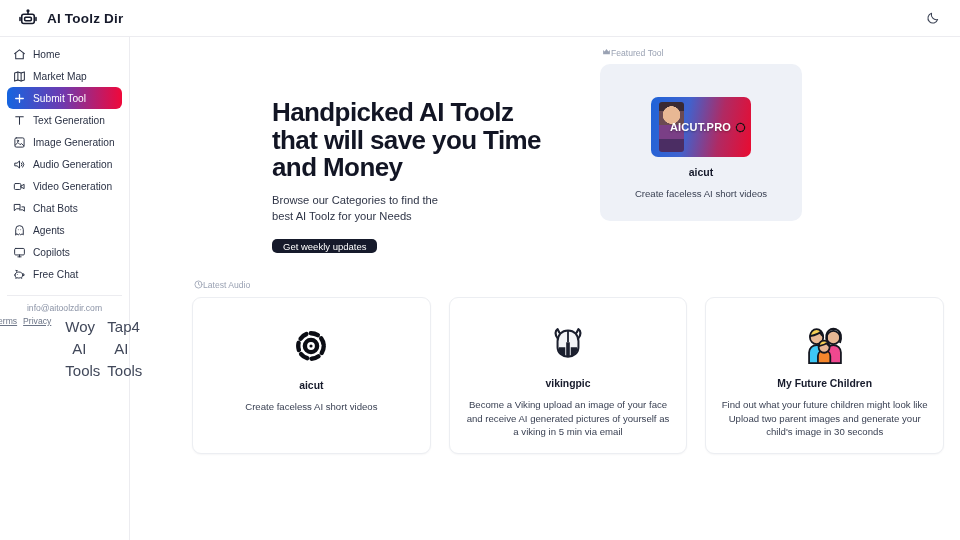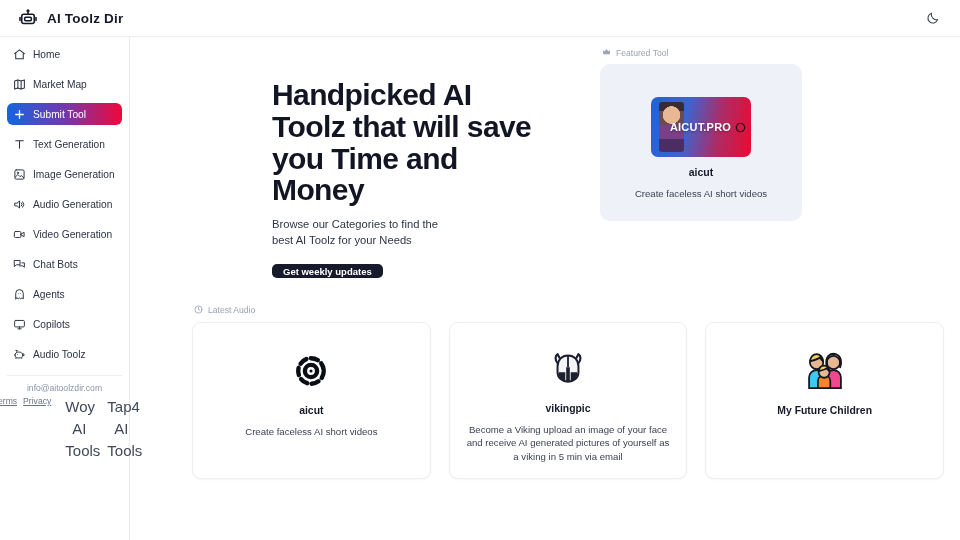--- a/index.html
+++ b/index.html
@@ -33,21 +33,21 @@
   .body { flex: 1; display: flex; min-height: 0; }
 
   
   .sidebar {
     width: 130px; min-width: 130px;
     border-right: 1px solid #ececf0;
     background: #fff;
     padding: 6px 7px 0 7px;
     display: flex; flex-direction: column;
   }
-  .nav { display: flex; flex-direction: column; gap: 8px; }
+  .nav { display: flex; flex-direction: column; gap: 0px; }
   .nav-item {
     display: flex; align-items: center; gap: 7px;
     height: 22px; padding: 0 6px;
     border-radius: 6px;
     font-size: 10.2px; color: #2b3245;
     cursor: pointer;
     margin-bottom: 0px;
   }
   .nav-item + .nav-item { margin-top: 0; }
   .nav-ico { width: 13px; height: 13px; flex: 0 0 13px; display:flex; align-items:center; justify-content:center; }
@@ -66,35 +66,35 @@
   }
   .side-links a { color: #6b7486; text-decoration: underline; cursor: pointer; }
   .side-links .wide { width: 28px; text-align: center; text-decoration: none; font-size: 15px; color: #41485a; line-height: 1.45; margin-left: 8px; }
 
   
   .main { flex: 1; overflow: hidden; padding: 0 16px 0 30px; }
 
   .hero { display: flex; gap: 20px; padding-top: 8px; }
   .hero-left { width: 420px; padding-left: 112px; padding-top: 34px; }
   .hero-title {
-    font-size: 30px; line-height: 1.06; font-weight: 800; letter-spacing: -0.6px;
-    color: #121524; max-width: 270px;
+    font-size: 26px; line-height: 1.06; font-weight: 800; letter-spacing: -0.6px;
+    color: #121524; max-width: 270px; margin-top: 20px;
   }
   .hero-sub { margin-top: 11px; font-size: 11.2px; line-height: 1.42; color: #2f3547; max-width: 180px; }
   .hero-btn {
     display: inline-flex; align-items: center; justify-content: center;
     margin-top: 15px; height: 14px; padding: 0 11px;
     background: #161a2b; color: #fff;
     border: none; border-radius: 5px;
-    font-size: 9.5px; font-family: inherit; cursor: pointer; font-weight: bold;
+    font-size: 9.5px; font-family: inherit; cursor: pointer;
   }
 
   .hero-right { width: 290px; padding-top: 2px; }
   .sec-label {
-    display: flex; align-items: center; gap: 5px;
+    display: flex; align-items: center; 
     font-size: 8.6px; color: #9aa2b3; margin-bottom: 6px; padding-left: 2px;
   }
   .featured-card {
     background: #eef1f7; border-radius: 10px;
     padding: 33px 14px 20px; text-align: center;
     width: 202px; height: 157px;
   }
   .thumb {
     width: 100px; height: 60px; margin: 0 auto; border-radius: 7px; overflow: hidden;
     background: linear-gradient(100deg, #1f63d8 0%, #3f63cf 35%, #b02a63 68%, #ea0b30 100%);
@@ -262,21 +262,21 @@
 
         <div class="nav-item">
           <span class="nav-ico">
             <svg viewBox="0 0 24 24" width="13" height="13" fill="none" stroke="#2b3245" stroke-width="1.8" stroke-linecap="round" stroke-linejoin="round">
                 <path d="M3.5 13c0-3.3 3.3-5.6 7.3-5.6 4.1 0 7.2 2.3 7.2 5.6 0 1.6-.8 3-2.1 4l.4 2.1-2.3-1.1a10 10 0 0 1-6.6 0L5 19.1l.5-2.1c-1.2-1-2-2.4-2-4z"></path>
                 <path d="M7 6.2 5 4.6l3 .3"></path>
                 <circle cx="8" cy="12" r=".9" fill="#2b3245" stroke="none"></circle>
                 <path d="M18 11h2.3v3H18"></path>
               </svg>
           </span>
-          <span>Audio Toolz</span>
+          <span>Free Chat</span>
         </div>
 
       </div>
 
       <div class="side-footer">
         <div class="side-email">info@aitoolzdir.com</div>
         <div class="side-links">
           <a>Terms</a>
           <a>Privacy</a>
           <a class="wide">Woy AI Tools</a>
@@ -373,20 +373,21 @@
                 <path d="M27 42V30c0-5 4-8.5 8.5-8.5S44 25 44 30v12z" fill="#f0488f" stroke="#14161f" stroke-width="2"></path>
                 <circle cx="35.5" cy="13" r="7.5" fill="#e8b894" stroke="#14161f" stroke-width="2"></circle>
                 <path d="M28 11c0-5 3.4-8 7.5-8s7.5 3 7.5 8v8c1.5-3 1.5-6 1-9-1-4-4.5-6.5-8.5-6.5S28.5 6 27.5 10c-.5 3-.5 6 1 9z" fill="#f7d154" stroke="#14161f" stroke-width="2"></path>
 
                 <path d="M18 42V34c0-4 3.2-6.5 7-6.5s7 2.5 7 6.5v8z" fill="#f5862c" stroke="#14161f" stroke-width="2"></path>
                 <circle cx="25" cy="24" r="6.2" fill="#e8b894" stroke="#14161f" stroke-width="2"></circle>
                 <path d="M19.2 22.6c0-4 2.7-6.2 5.8-6.2s5.8 2.2 5.8 6.2c-1.6-.8-2.6-2.2-3-3.4-1.4 1.8-4.8 2.6-8.6 3.4z" fill="#f7d154" stroke="#14161f" stroke-width="2"></path>
               </svg>
             </div>
             <div class="card-name">My Future Children</div>
+            <div class="card-desc">Find out what your future children might look like Upload two parent images and generate your child's image in 30 seconds</div>
           </div>
 
         </div>
       </div>
 
     </div>
   </div>
 </div>
 
 </body></html>

